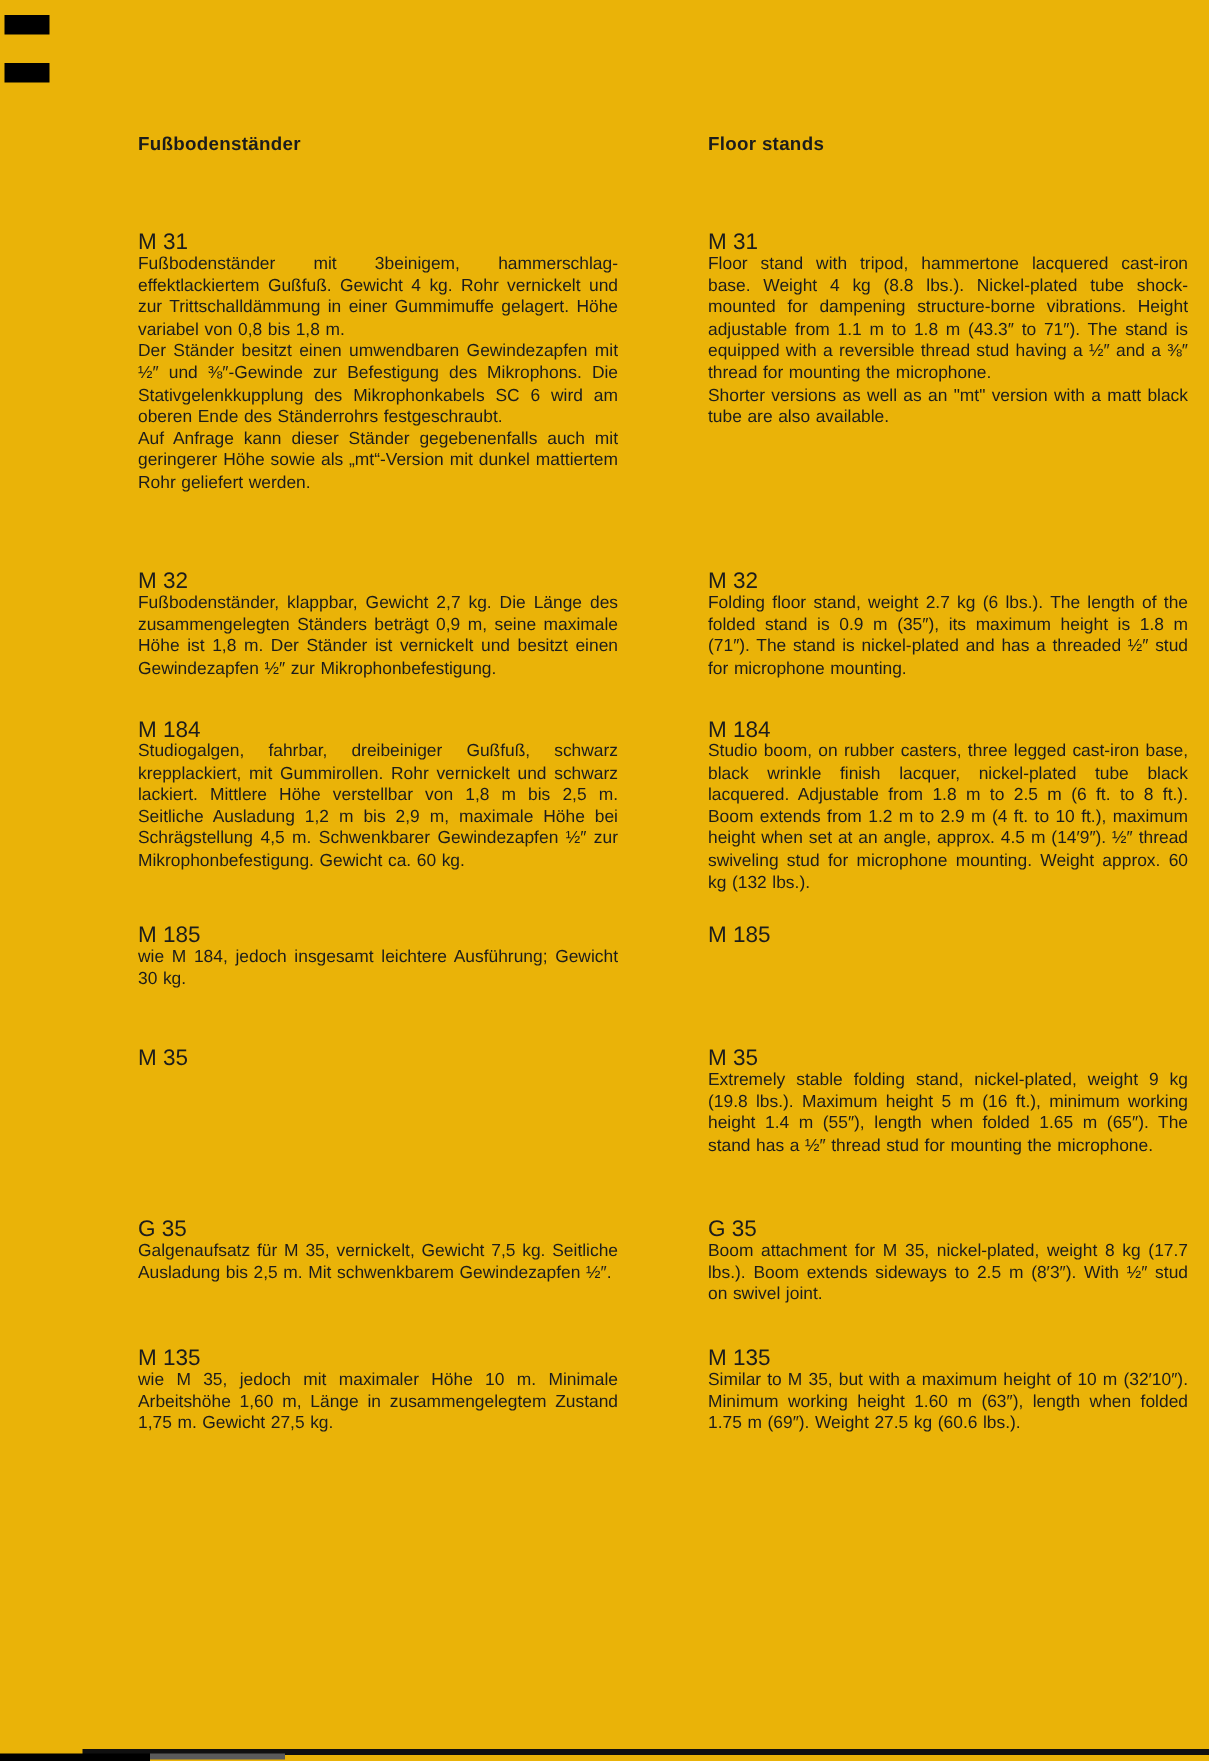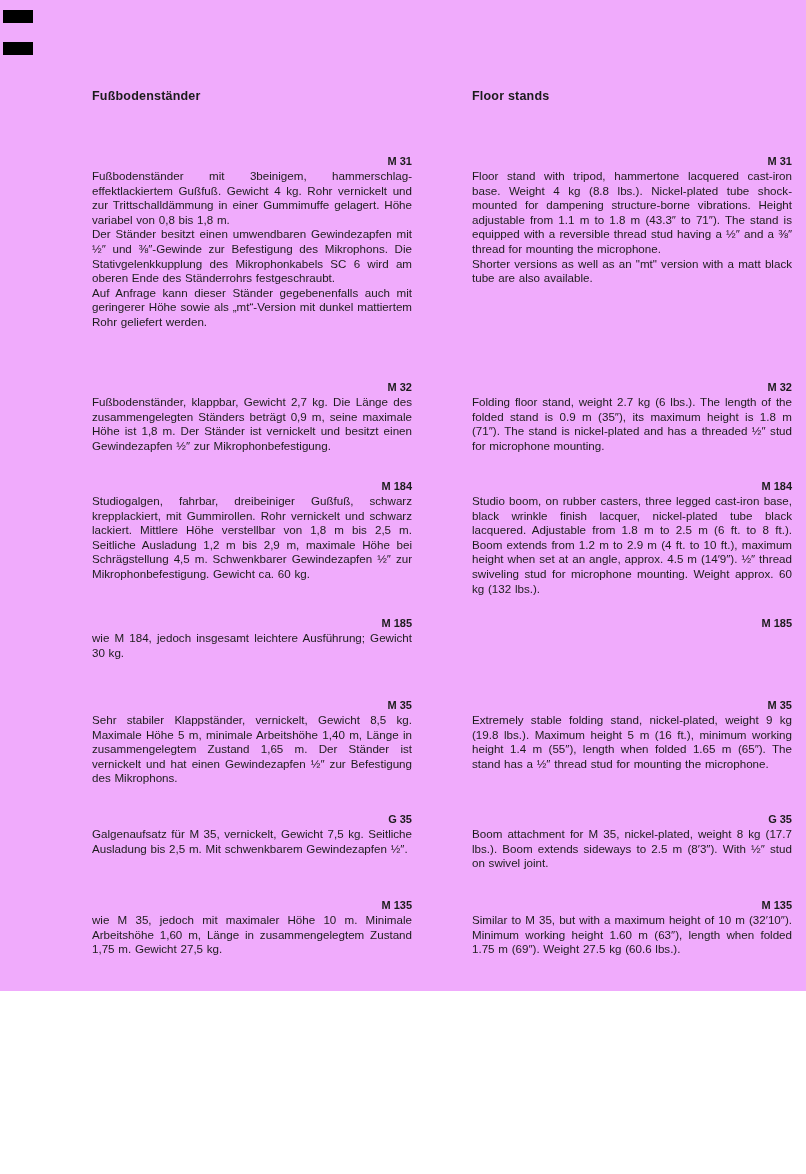--- a/index.html
+++ b/index.html
@@ -1,21 +1,21 @@
 <!DOCTYPE html>
 <html><head>
 <meta charset="utf-8">
 <style>
   * { margin: 0; padding: 0; box-sizing: border-box; }
   html, body { background: #ffffff; }
   .page {
     position: relative;
     width: 806px;
-    height: 991px;
-    background: #f0abfc;
+    height: 1174px;
+    background: #eab308;
     font-family: "Liberation Sans", "DejaVu Sans", sans-serif;
     color: #1c1c1c;
     overflow: hidden;
   }
   .crop-mark {
     position: absolute;
     left: 3px;
     width: 30px;
     height: 13px;
     background: #000;
@@ -29,25 +29,24 @@
     display: flex;
     gap: 60px;
   }
   .col { width: 320px; }
   .col-header {
     font-size: 12.5px;
     font-weight: bold;
     letter-spacing: 0.2px;
   }
   .sec-heading {
-    font-size: 11px;
-    font-weight: bold;
+    font-size: 15px;
+    font-weight: normal;
     line-height: 15px;
     margin-bottom: 0px;
-    text-align: right;
   }
   .sec-body p {
     font-size: 11.6px;
     line-height: 14.6px;
     text-align: justify;
     word-spacing: 0.5px;
   }
   .page-number {
     position: absolute;
     top: 1134px;
@@ -155,23 +154,20 @@
       </div>
     </div>
     <div class="col">
       <div class="sec-heading">M 185</div>
     </div>
   </div>
 
   <div class="row" style="top:698px">
     <div class="col">
       <div class="sec-heading">M 35</div>
-      <div class="sec-body">
-        <p>Sehr stabiler Klappständer, vernickelt, Gewicht 8,5 kg. Maximale Höhe 5 m, minimale Arbeitshöhe 1,40 m, Länge in zusammengelegtem Zustand 1,65 m. Der Ständer ist vernickelt und hat einen Gewindezapfen ½″ zur Befestigung des Mikrophons.</p>
-      </div>
     </div>
     <div class="col">
       <div class="sec-heading">M 35</div>
       <div class="sec-body">
         <p>Extremely stable folding stand, nickel-plated, weight 9 kg (19.8 lbs.). Maximum height 5 m (16 ft.), minimum working height 1.4 m (55″), length when folded 1.65 m (65″). The stand has a ½″ thread stud for mounting the microphone.</p>
       </div>
     </div>
   </div>
 
   <div class="row" style="top:812px">

